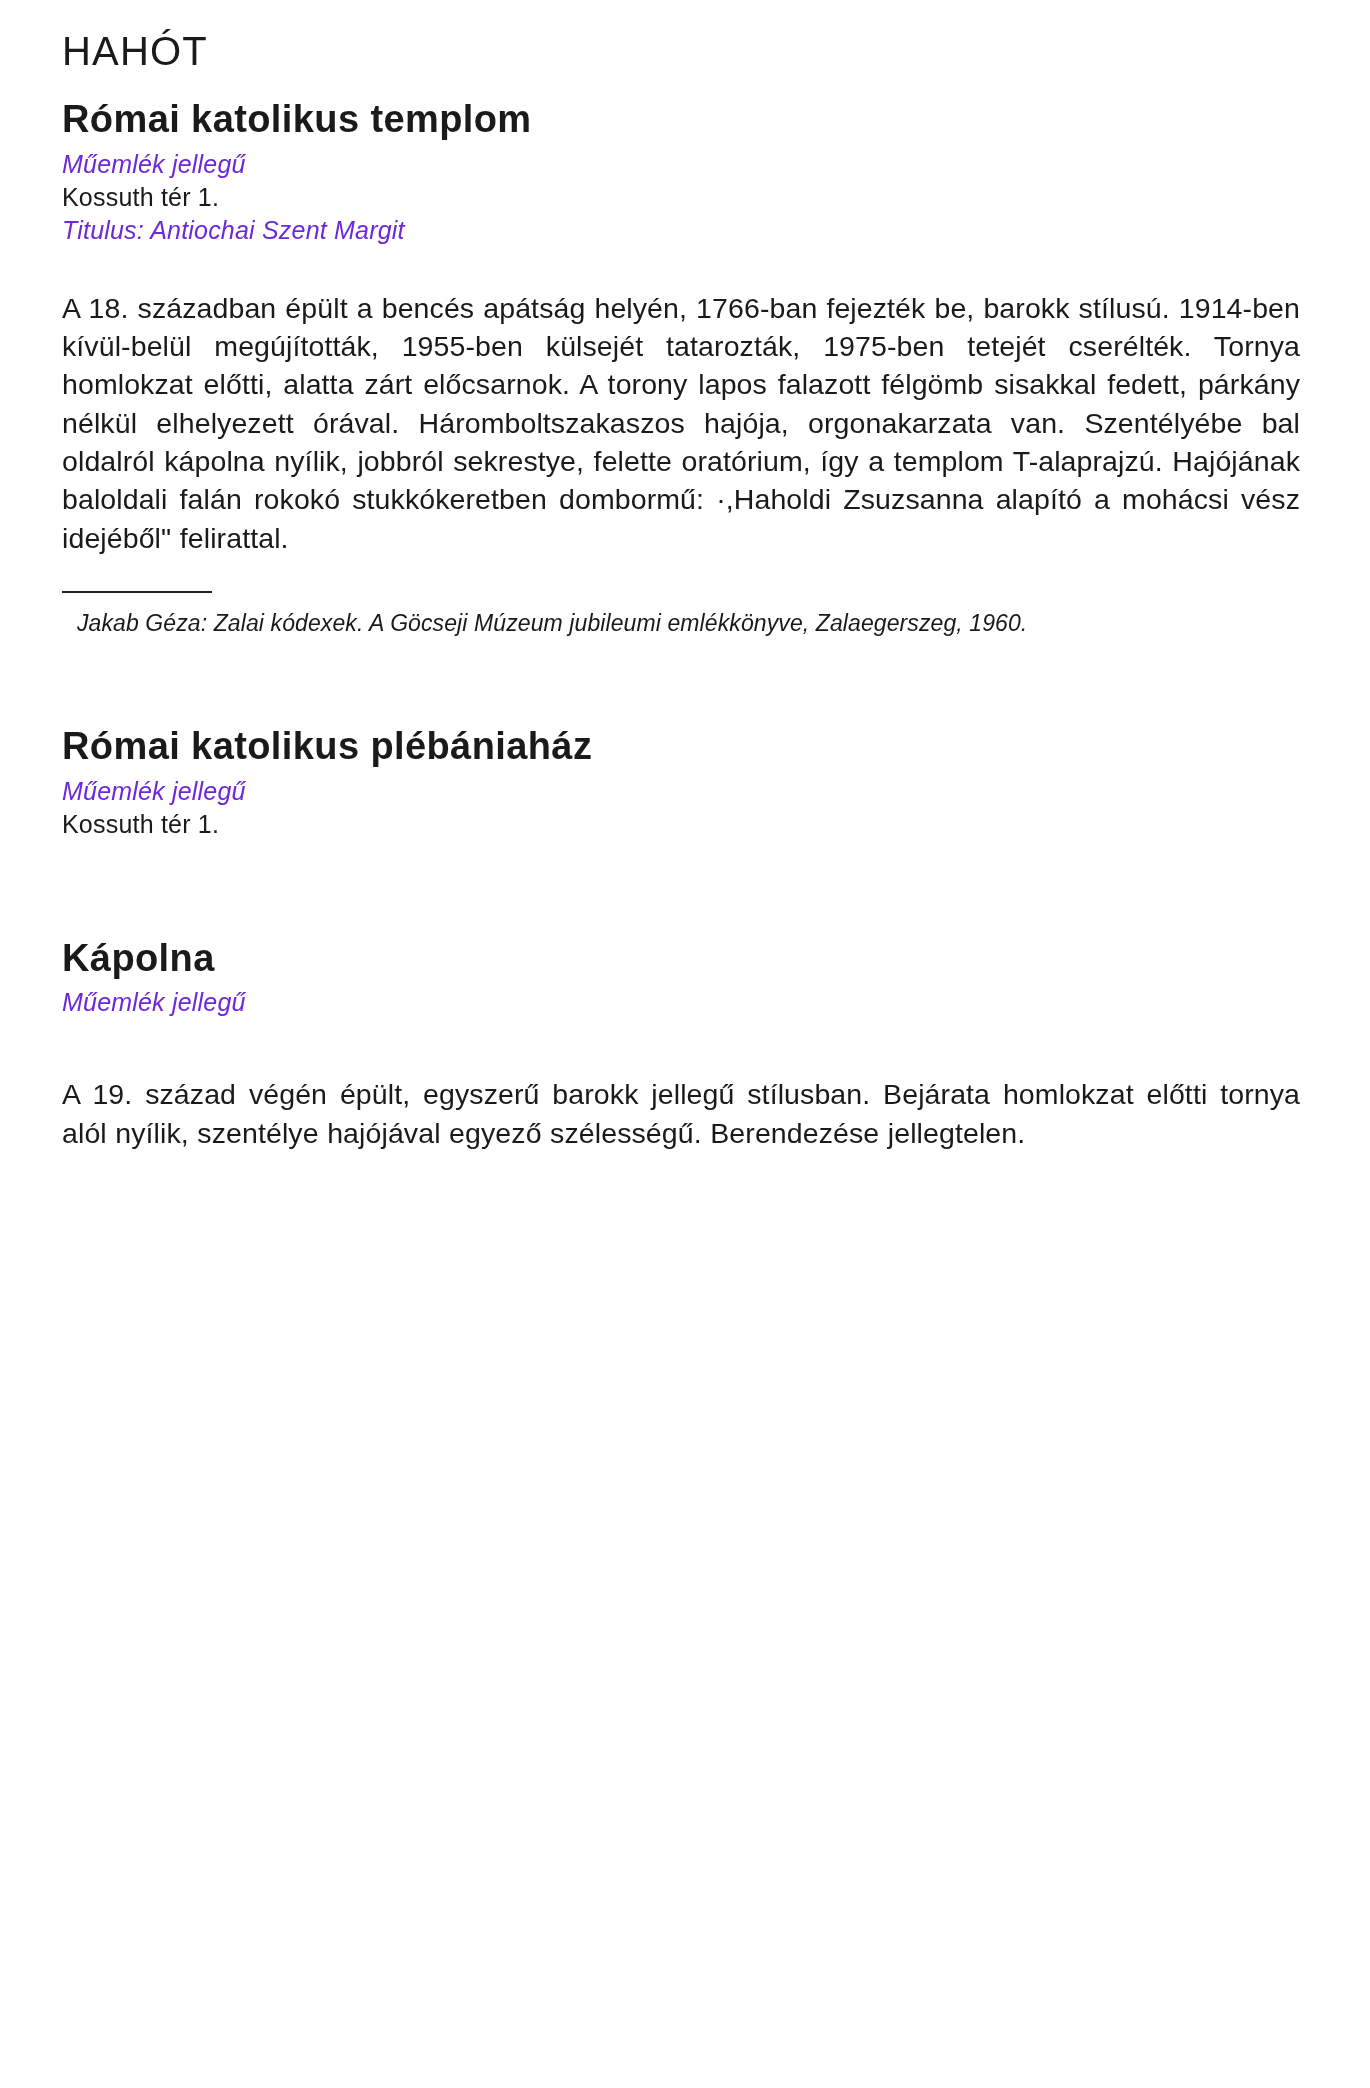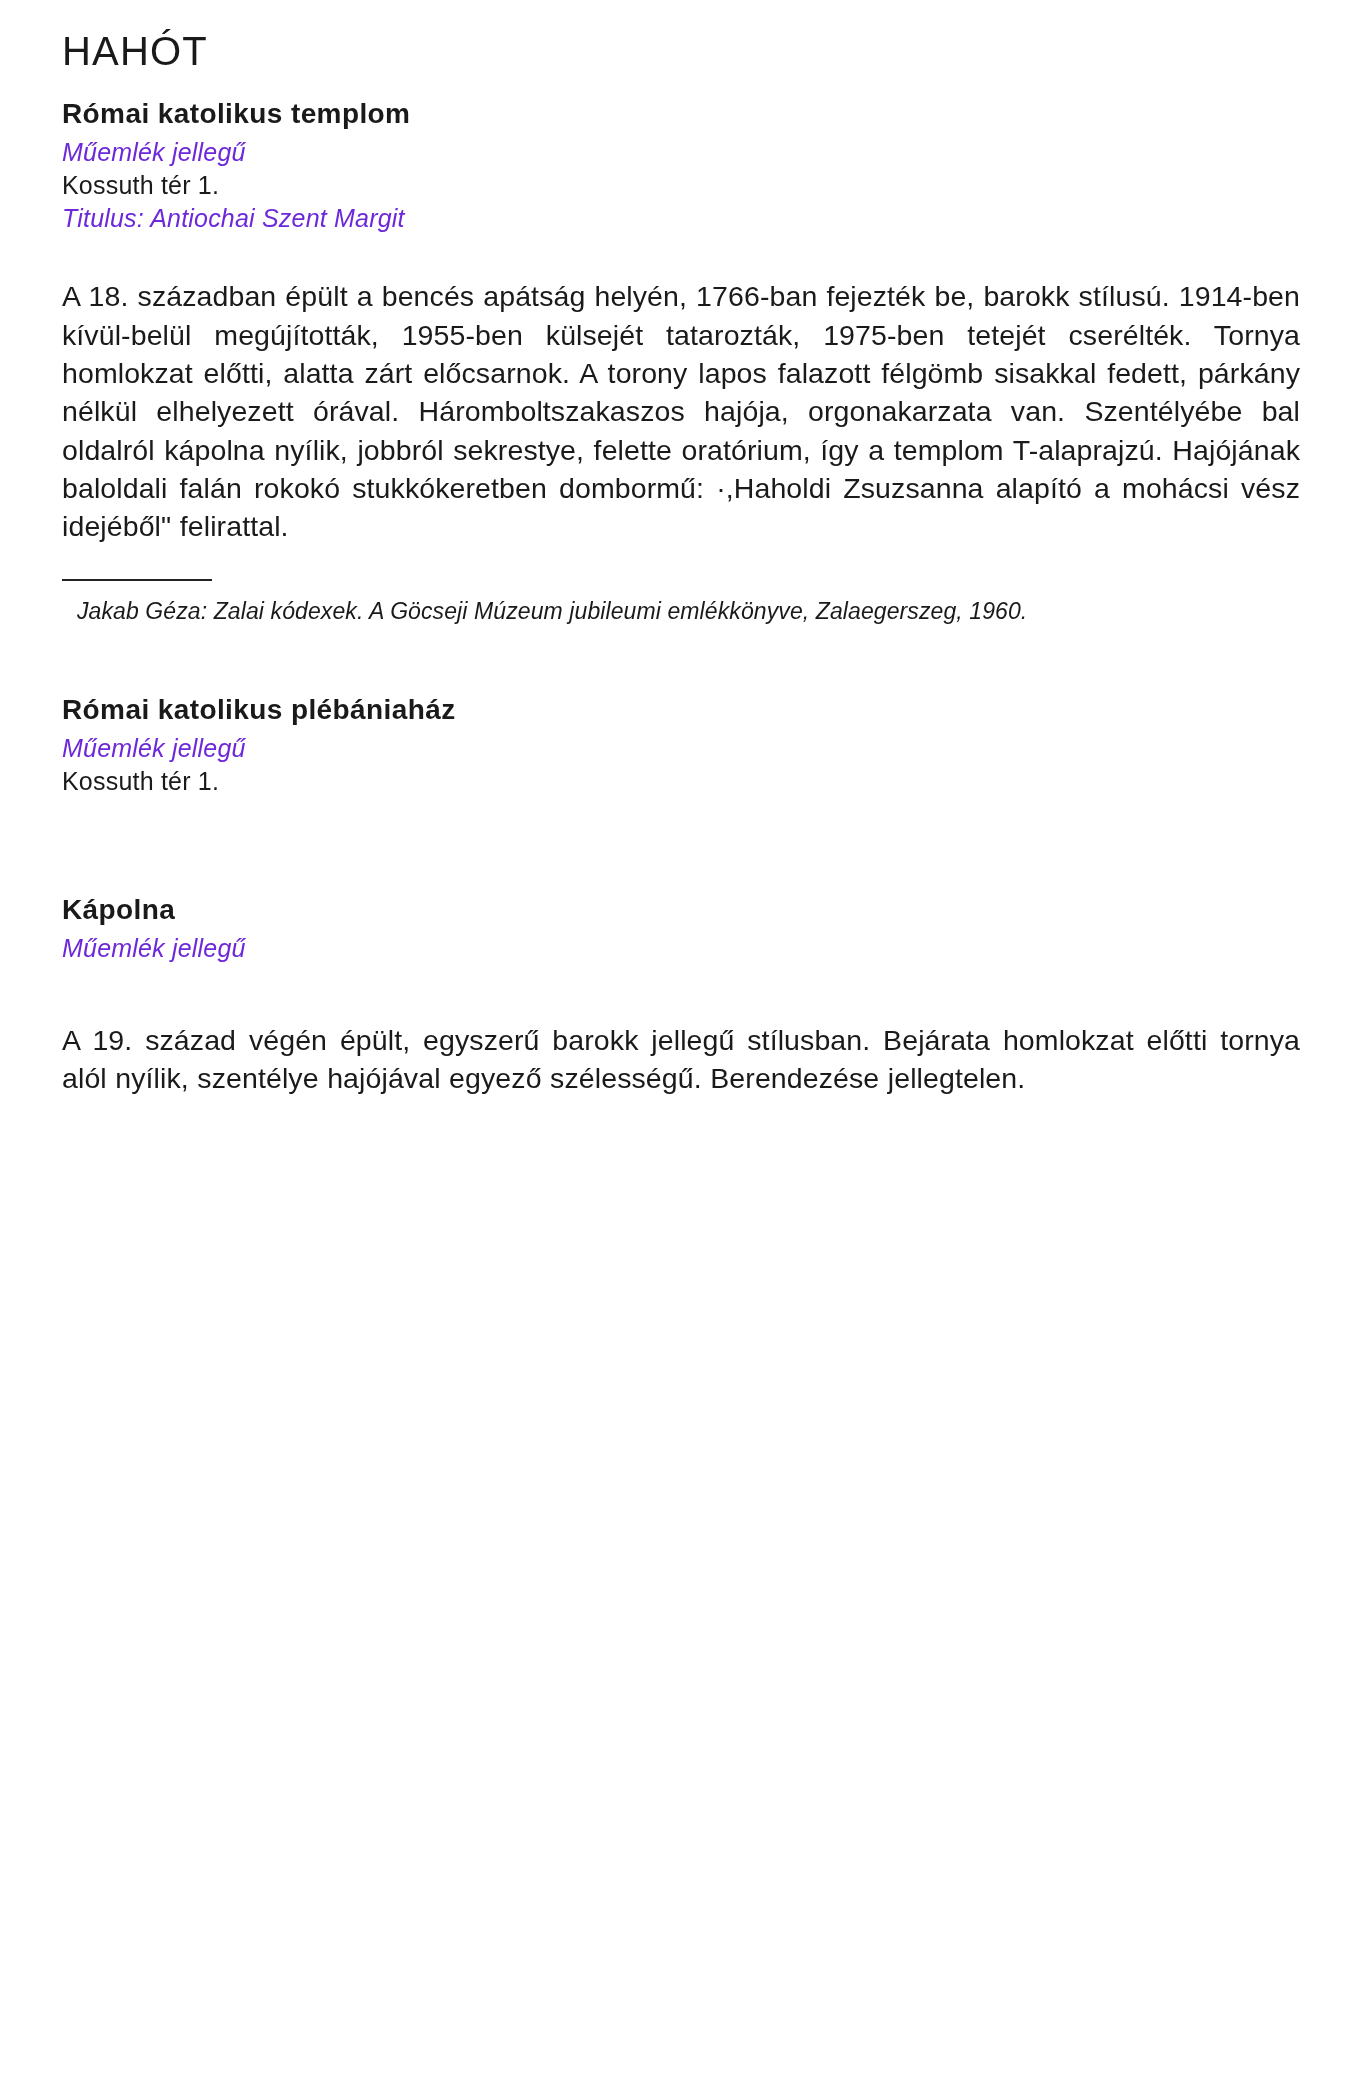--- a/index.html
+++ b/index.html
@@ -25,21 +25,21 @@
 
   
   .place-title {
     font-size: 40px;
     font-weight: 400;
     letter-spacing: 1.2px;
     margin: 0 0 26px 0;
     line-height: 1.05;
   }
   .entry-title {
-    font-size: 28px;
+    font-size: 38px;
     font-weight: bold;
     letter-spacing: 0.4px;
     margin: 0 0 6px 0;
     line-height: 1.15;
   }
   .meta {
     font-size: 25px;
     line-height: 1.32;
     margin: 0;
     letter-spacing: 0.2px;
@@ -79,21 +79,21 @@
     text-align: justify;
     margin: 15px;
     letter-spacing: 0.1px;
     font-style: italic;
   }
 
   
   .section {
     margin-top: 0;
   }
-  .sec-gap-1 { margin-top: 66px; }
+  .sec-gap-1 { margin-top: 86px; }
   .sec-gap-2 { margin-top: 96px; }
   .body-gap-1 { margin-top: 48px; }
   .body-gap-2 { margin-top: 56px; }
 </style>
 </head>
 <body>
 
 <div class="page">
 
   <h1 class="place-title">HAHÓT</h1>

